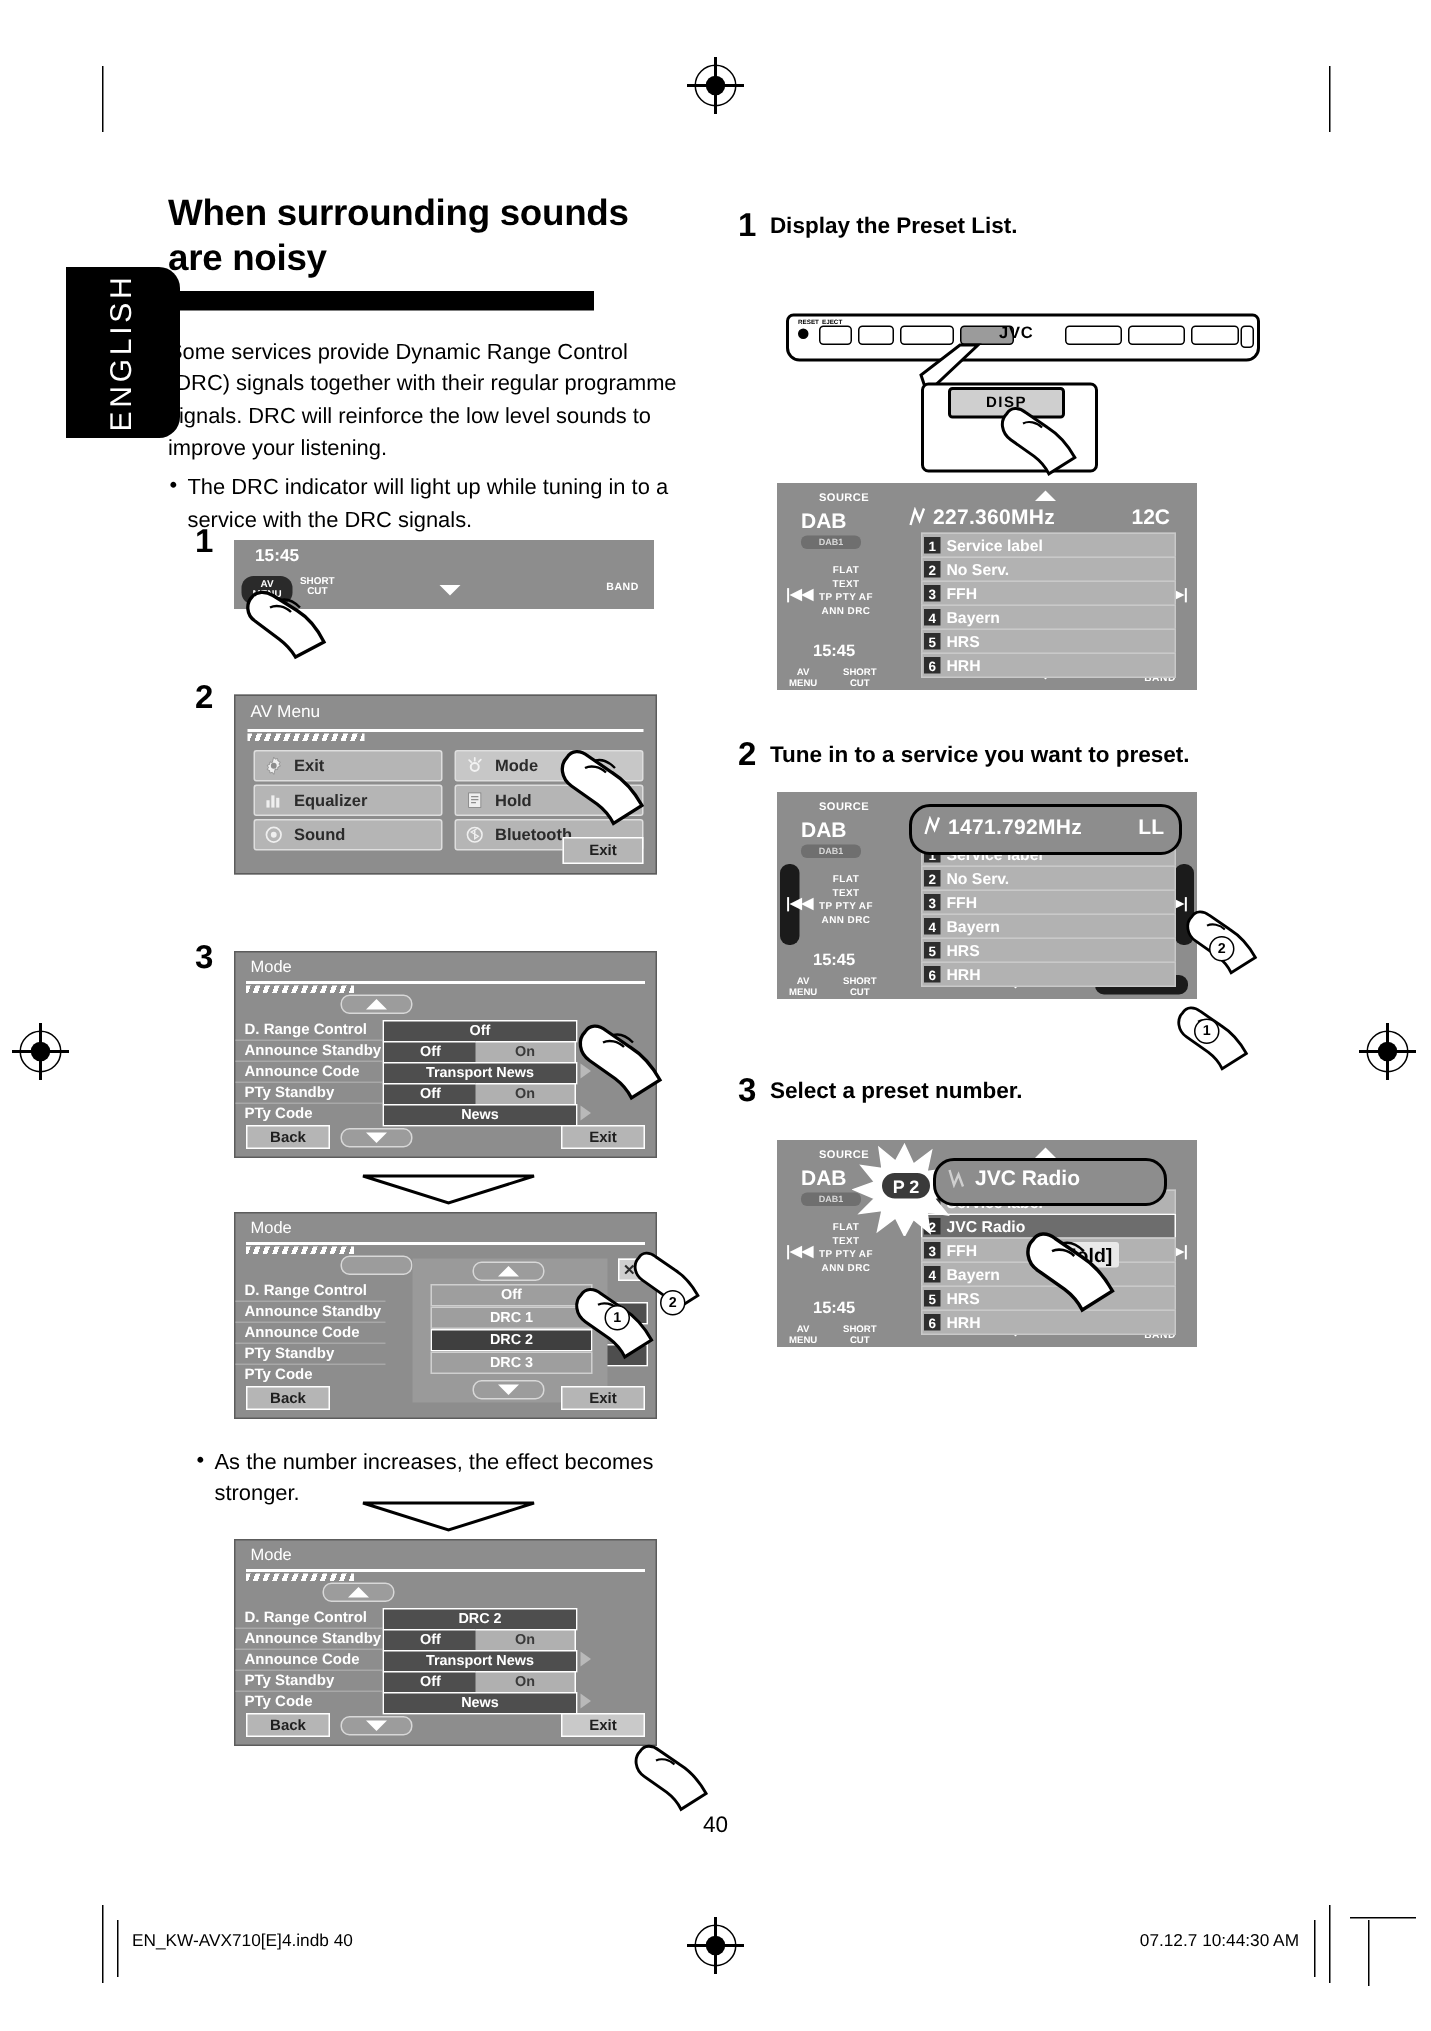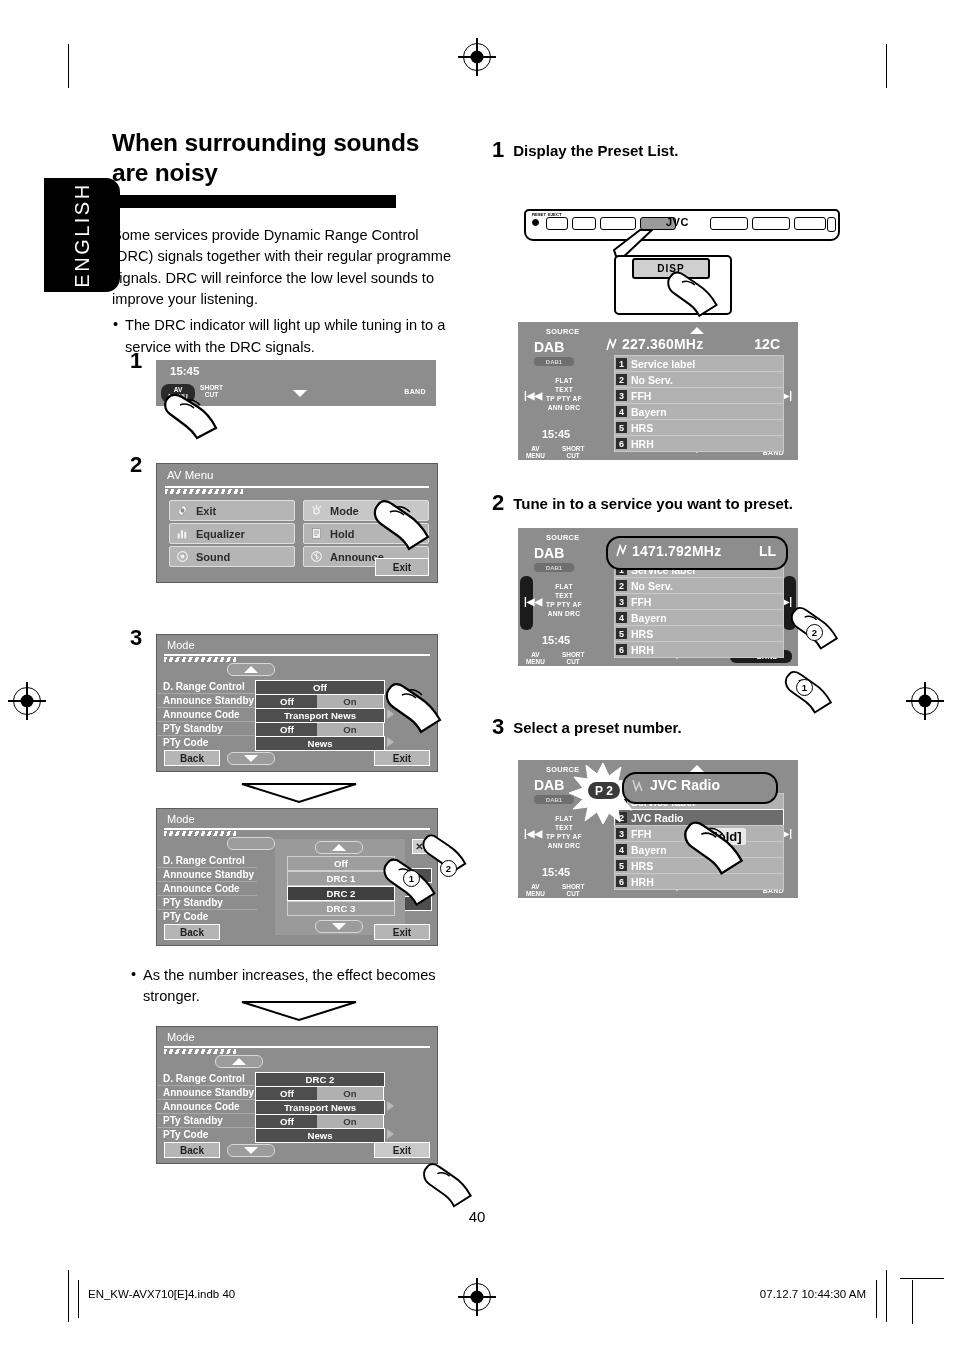--- a/index.html
+++ b/index.html
@@ -232,21 +232,21 @@
           <circle cx="8" cy="8" r="6" fill="none" stroke="#efefef" stroke-width="1.4"></circle>
           <circle cx="8" cy="8" r="2.4" fill="#efefef"></circle>
         </svg>
       <span>Sound</span>
     </div>
     <div class="avbtn" style="left:146px;top:82px;">
       <svg class="ic" viewBox="0 0 16 16">
           <circle cx="8" cy="8" r="6" fill="none" stroke="#efefef" stroke-width="1.3"></circle>
           <path d="M8 3.6v8.8l3-2.6-6-4.4 6-4.4" fill="none" stroke="#efefef" stroke-width="1.2" transform="translate(0,1.6) scale(1,0.78)"></path>
         </svg>
-      <span>Announce</span>
+      <span>Bluetooth</span>
     </div>
     <div class="btn-sq" style="right:8px;bottom:6px;width:52px;height:16px;">Exit</div>
   </div>
   <svg class="hand" style="left:368px;top:497px;" width="66" height="58" viewBox="0 0 66 58">
     <path d="M10,8 C5,13 6,22 13,27 L30,39 C34,42 38,46 41,52 L60,40 C55,31 48,23 40,18 L24,7 C19,3 13,3 10,8 Z" fill="#fff" stroke="#000" stroke-width="2.2"></path>
     <path d="M22,15 C26,13 32,14 36,18" fill="none" stroke="#000" stroke-width="1.6"></path>
     <path d="M29,10 C33,9 38,11 42,15" fill="none" stroke="#000" stroke-width="1.6"></path>
   </svg>
 
   <div class="numleft" style="left:130px;top:625px;">3</div>

